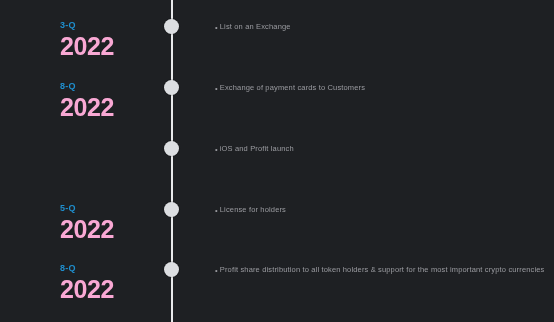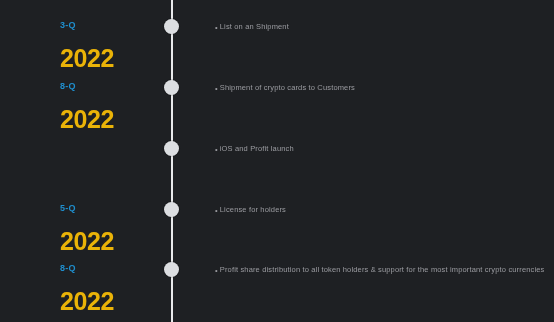--- a/index.html
+++ b/index.html
@@ -49,23 +49,23 @@
     font-weight: bold;
     letter-spacing: 0.2px;
     color: #1f8ecd;
     line-height: 11px;
   }
   .year-label {
     display: block;
     font-size: 25px;
     font-weight: bold;
     letter-spacing: -0.4px;
-    color: #eab308;
+    color: #f9a8d4;
     line-height: 27px;
-    margin-top: 14px;
+    margin-top: 2px;
   }
 
   .node {
     position: absolute;
     left: 164px;
     top: -8px;
     width: 15px;
     height: 15px;
     border-radius: 50%;
     background: #dcdee1;
@@ -100,32 +100,32 @@
 
   <div class="spine"></div>
 
   <div class="row" style="top:27px;">
     <div class="quarter-block">
       <span class="quarter-label">3-Q</span>
       <span class="year-label">2022</span>
     </div>
     <div class="node"></div>
     <div class="milestone">
-      <span class="bullet">•</span><span class="milestone-text">List on an Shipment</span>
+      <span class="bullet">•</span><span class="milestone-text">List on an Exchange</span>
     </div>
   </div>
 
   <div class="row" style="top:88px;">
     <div class="quarter-block">
       <span class="quarter-label">8-Q</span>
       <span class="year-label">2022</span>
     </div>
     <div class="node"></div>
     <div class="milestone">
-      <span class="bullet">•</span><span class="milestone-text">Shipment of crypto cards to Customers</span>
+      <span class="bullet">•</span><span class="milestone-text">Exchange of payment cards to Customers</span>
     </div>
   </div>
 
   <div class="row" style="top:149px;">
     <div class="quarter-block">
       <span class="quarter-label"></span>
       <span class="year-label"></span>
     </div>
     <div class="node"></div>
     <div class="milestone">

